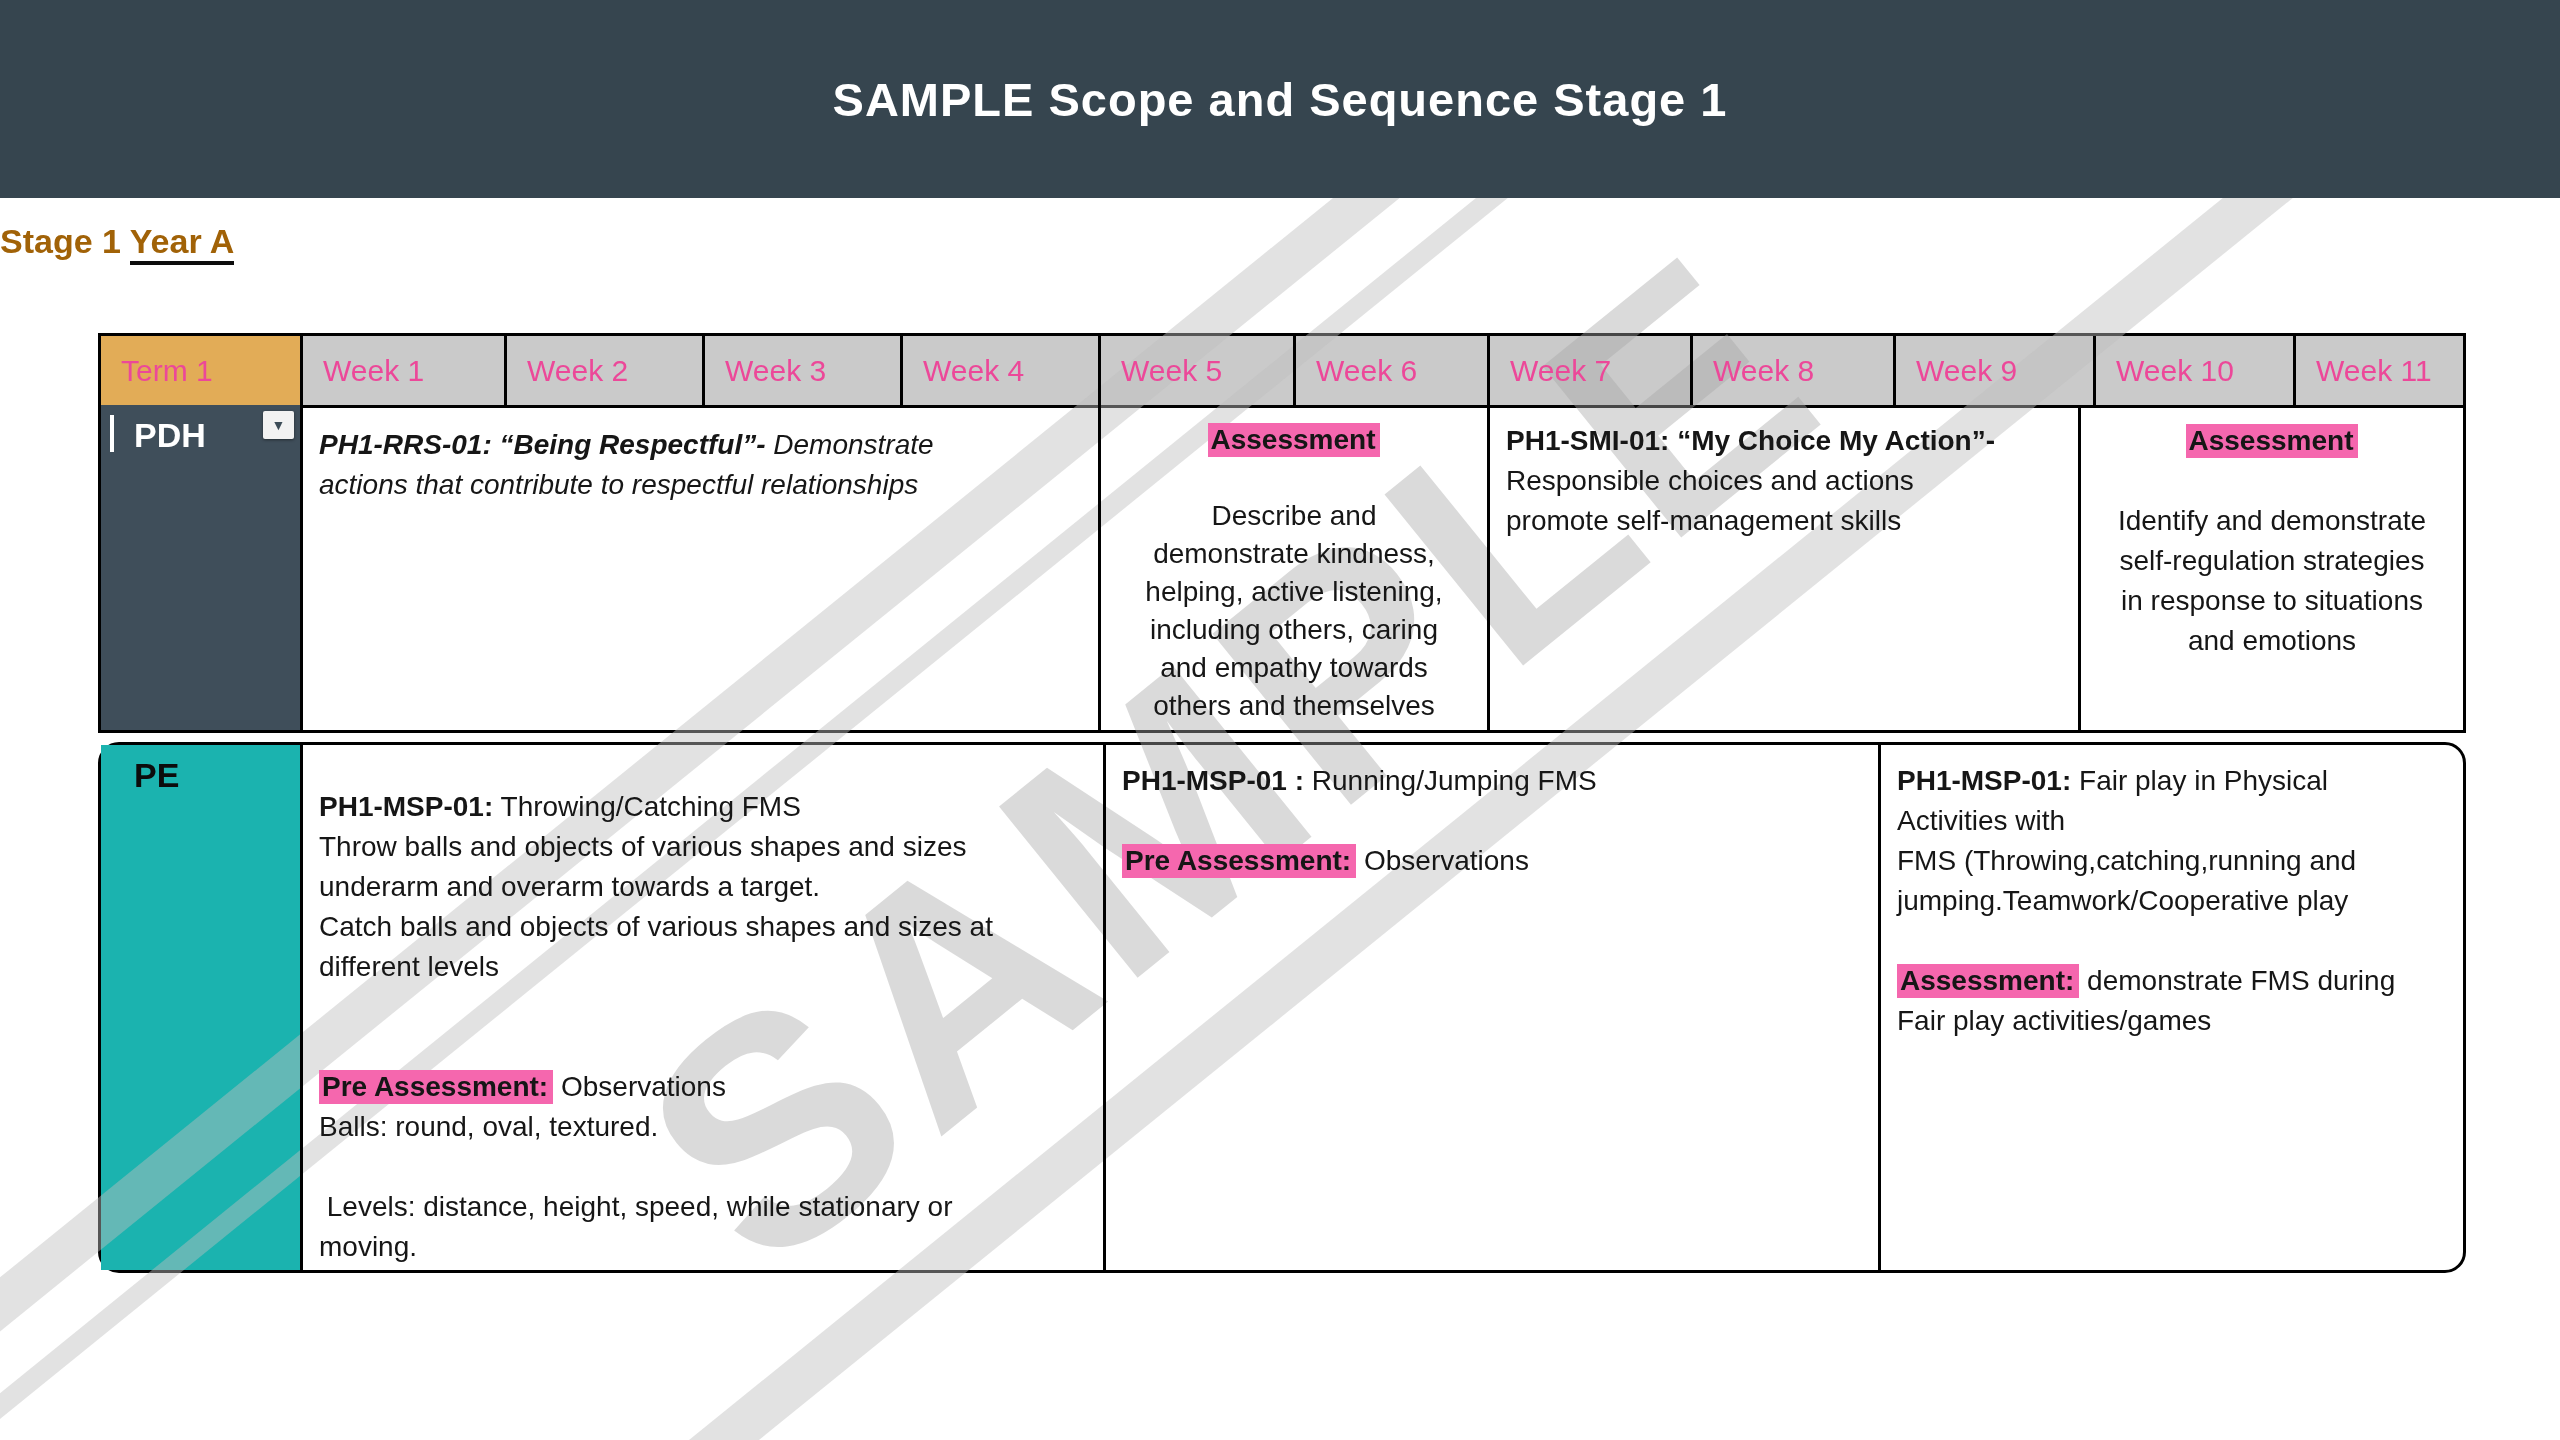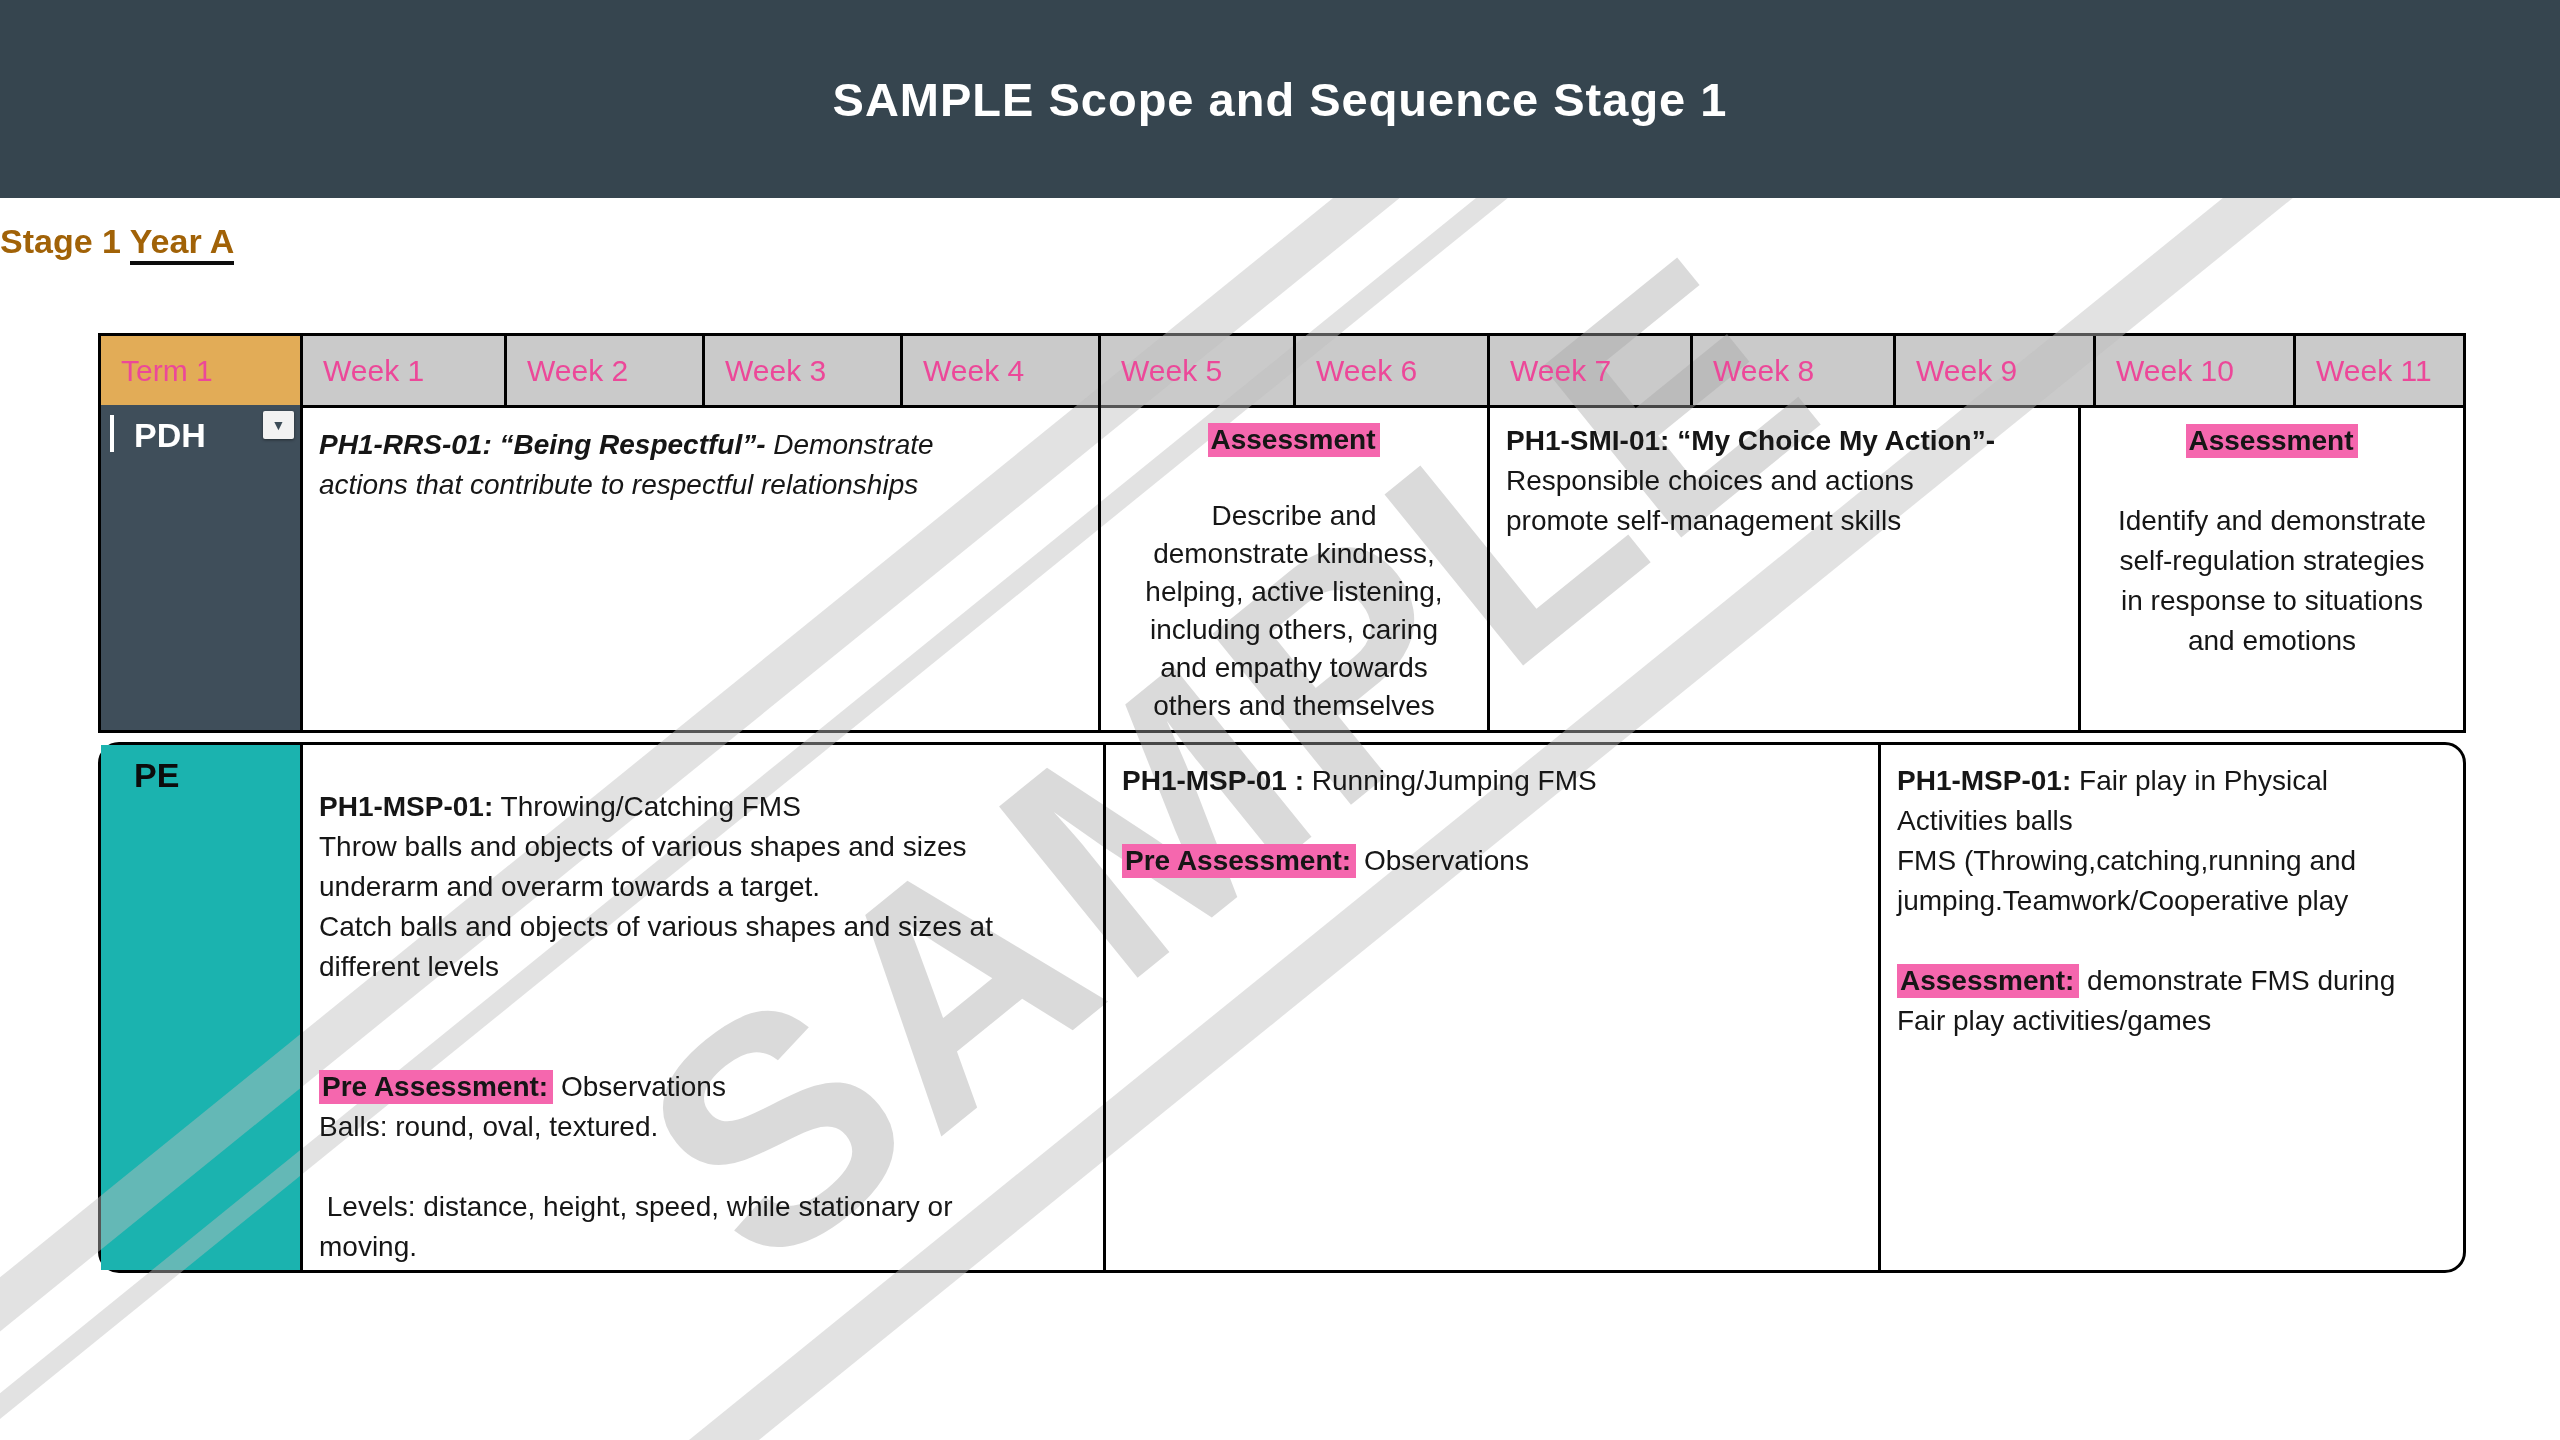--- a/index.html
+++ b/index.html
@@ -173,21 +173,21 @@
       </div>
 
     <div class="cellText" style="left:1021px;top:16px;width:740px;">
         <div class="line"><span class="b">PH1-MSP-01 :</span><span> Running/Jumping FMS</span></div>
         <div class="line">&nbsp;</div>
         <div class="line"><span class="b h">Pre Assessment:</span><span> Observations</span></div>
       </div>
 
     <div class="cellText" style="left:1796px;top:16px;width:555px;">
         <div class="line"><span class="b">PH1-MSP-01:</span><span> Fair play in Physical</span></div>
-        <div class="line"><span>Activities balls</span></div>
+        <div class="line"><span>Activities with</span></div>
         <div class="line"><span>FMS (Throwing,catching,running and</span></div>
         <div class="line"><span>jumping.Teamwork/Cooperative play</span></div>
         <div class="line">&nbsp;</div>
         <div class="line"><span class="b h">Assessment:</span><span> demonstrate FMS during</span></div>
         <div class="line"><span>Fair play activities/games</span></div>
       </div>
   </div>
 
 </div>
 

